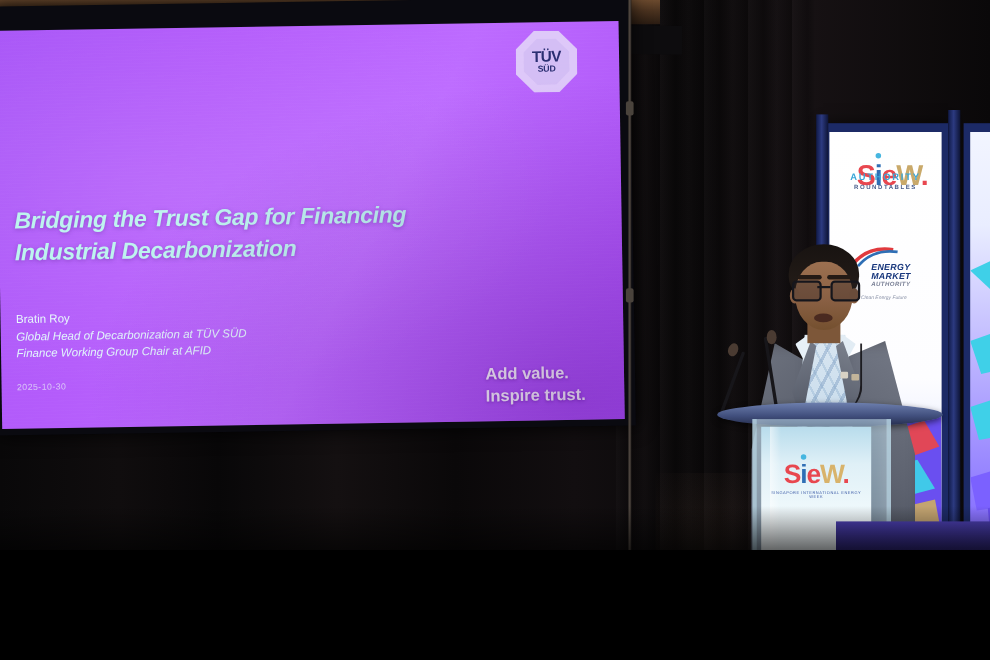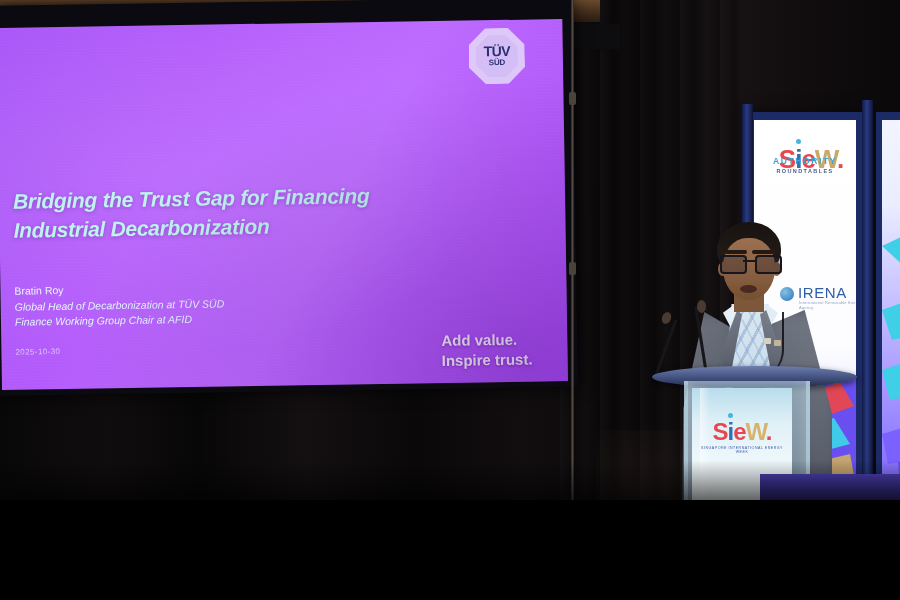--- a/index.html
+++ b/index.html
@@ -247,26 +247,33 @@
 
   <div class="panelA">
     <div class="panelA-in">
 
       <div class="siew-b">
         <div class="siew-letters" id="siewBanner"><span style="color: rgb(232, 71, 79);">S</span><span style="color: rgb(47, 111, 181); position: relative;">i<span style="position: absolute; left: 1px; top: -5px; width: 5px; height: 5px; border-radius: 50%; background: rgb(70, 182, 224);"></span></span><span style="color: rgb(232, 71, 79);">e</span><span style="color: rgb(201, 169, 106);">W</span><span style="color: rgb(232, 71, 79);">.</span></div>
       </div>
       <div class="tt">AUTHORITY</div>
       <div class="rt">ROUNDTABLES</div>
 
-
-      <div class="irena">
-        <div class="irena-globe"></div>
-        <div class="irena-name">IRENA</div>
-        <div class="irena-sub">International Renewable Energy Agency</div>
-      </div>
+      <div class="ema">
+        <svg width="80" height="20" style="position:absolute;left:-2px;top:-8px">
+          <path d="M2 18 C12 4, 26 1, 40 3" stroke="#e03a3e" stroke-width="3.2" fill="none"></path>
+          <path d="M8 18 C18 6, 30 3, 44 5" stroke="#2f6fb5" stroke-width="2.4" fill="none"></path>
+        </svg>
+        <div style="position:absolute;left:18px;top:6px">
+          <div class="ema-txt1">ENERGY</div>
+          <div class="ema-txt2">MARKET</div>
+          <div class="ema-txt3">AUTHORITY</div>
+        </div>
+        <div class="ema-txt4" style="position:absolute;left:0;top:34px">Our Clean Energy Future</div>
+      </div>
+
 
       <div class="geo">
         <svg width="102" height="128" viewBox="0 0 102 128">
           <rect width="102" height="128" fill="#6a4ff0"></rect>
           <g opacity="0.95">
             <polygon points="8,24 34,10 58,26 34,42" fill="#3fd0e8"></polygon>
             <polygon points="58,14 86,4 100,28 72,38" fill="#e8474f"></polygon>
             <polygon points="0,52 26,40 48,58 22,72" fill="#c9a96a"></polygon>
             <polygon points="50,48 80,40 96,66 66,74" fill="#3fd0e8"></polygon>
             <polygon points="14,80 44,70 62,94 32,104" fill="#e8474f"></polygon>

